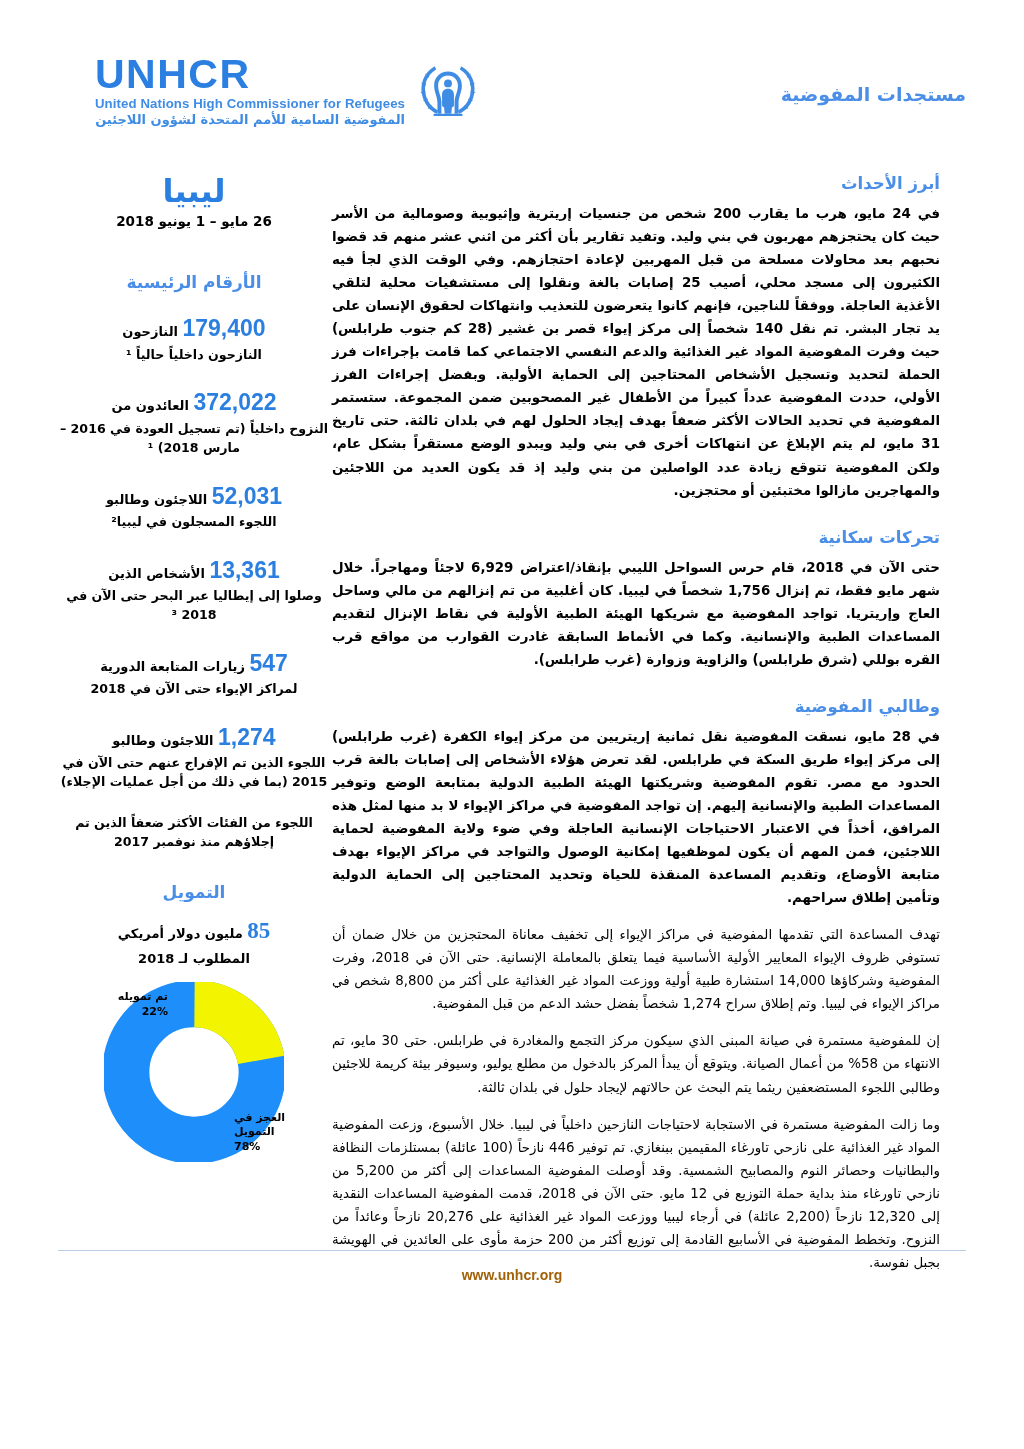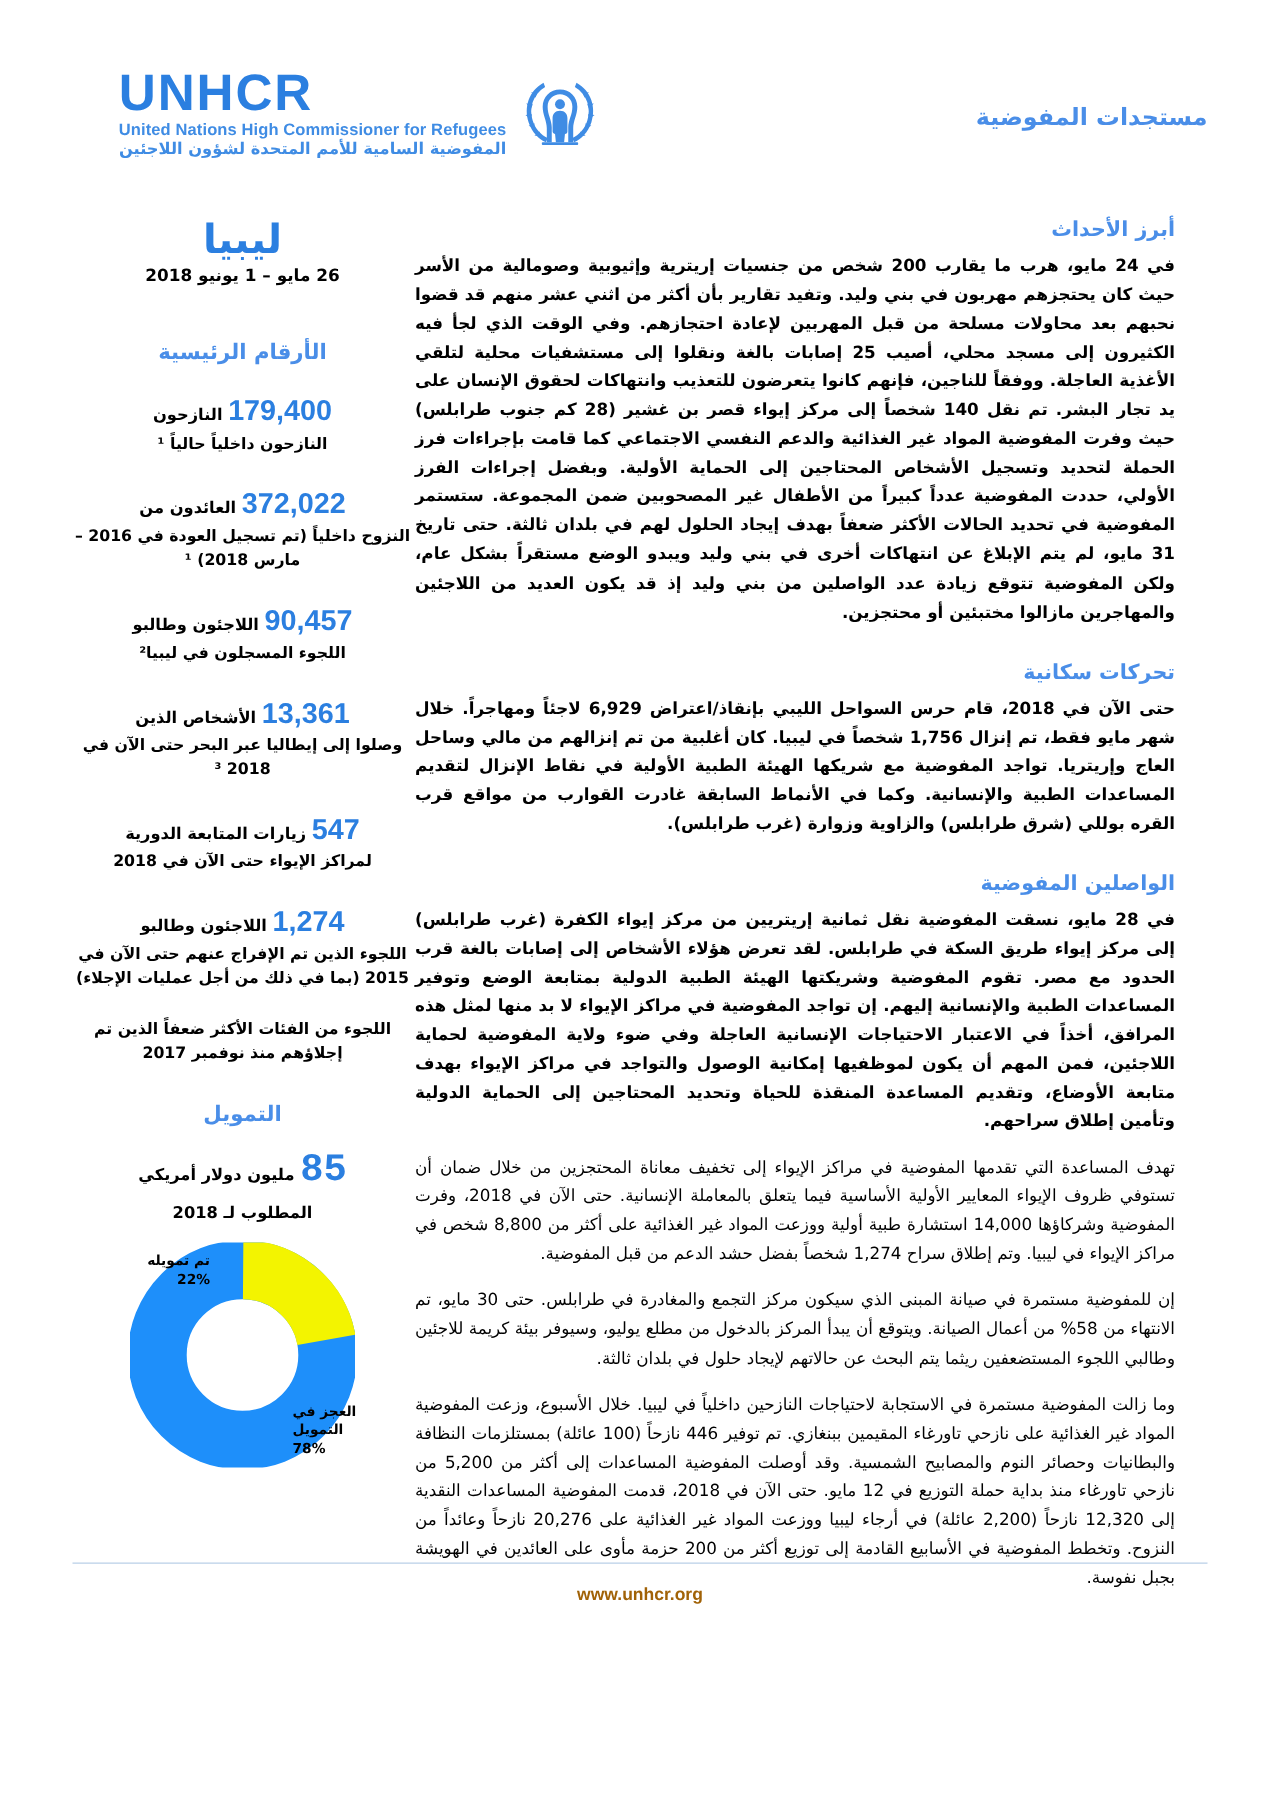--- a/index.html
+++ b/index.html
@@ -164,23 +164,23 @@
   }
 
   .fund-line {
     font-size: 13px;
     font-weight: bold;
     line-height: 1.5;
   }
 
   .fund-num {
     color: #2b7fe0;
-    font-size: 31px;
-    font-weight: bold;
-    font-family: Liberation Mono, monospace;
+    font-size: 23px;
+    font-weight: bold;
+    font-family: Liberation Serif, serif;
   }
 
   
   .donut-wrap {
     position: relative;
     width: 272px;
     height: 195px;
     margin-top: 14px;
   }
 
@@ -305,21 +305,21 @@
   <div class="body-wrap">
 
     <div class="main-col">
 
       <div class="main-head">أبرز الأحداث</div>
       <p class="body-text bold-text">في 24 مايو، هرب ما يقارب 200 شخص من جنسيات إريترية وإثيوبية وصومالية من الأسر حيث كان يحتجزهم مهربون في بني وليد. وتفيد تقارير بأن أكثر من اثني عشر منهم قد قضوا نحبهم بعد محاولات مسلحة من قبل المهربين لإعادة احتجازهم. وفي الوقت الذي لجأ فيه الكثيرون إلى مسجد محلي، أصيب 25 إصابات بالغة ونقلوا إلى مستشفيات محلية لتلقي الأغذية العاجلة. ووفقاً للناجين، فإنهم كانوا يتعرضون للتعذيب وانتهاكات لحقوق الإنسان على يد تجار البشر. تم نقل 140 شخصاً إلى مركز إيواء قصر بن غشير (28 كم جنوب طرابلس) حيث وفرت المفوضية المواد غير الغذائية والدعم النفسي الاجتماعي كما قامت بإجراءات فرز الحملة لتحديد وتسجيل الأشخاص المحتاجين إلى الحماية الأولية. وبفضل إجراءات الفرز الأولي، حددت المفوضية عدداً كبيراً من الأطفال غير المصحوبين ضمن المجموعة. ستستمر المفوضية في تحديد الحالات الأكثر ضعفاً بهدف إيجاد الحلول لهم في بلدان ثالثة. حتى تاريخ 31 مايو، لم يتم الإبلاغ عن انتهاكات أخرى في بني وليد ويبدو الوضع مستقراً بشكل عام، ولكن المفوضية تتوقع زيادة عدد الواصلين من بني وليد إذ قد يكون العديد من اللاجئين والمهاجرين مازالوا مختبئين أو محتجزين.</p>
 
       <div class="main-head spaced">تحركات سكانية</div>
       <p class="body-text bold-text">حتى الآن في 2018، قام حرس السواحل الليبي بإنقاذ/اعتراض 6,929 لاجئاً ومهاجراً. خلال شهر مايو فقط، تم إنزال 1,756 شخصاً في ليبيا. كان أغلبية من تم إنزالهم من مالي وساحل العاج وإريتريا. تواجد المفوضية مع شريكها الهيئة الطبية الأولية في نقاط الإنزال لتقديم المساعدات الطبية والإنسانية. وكما في الأنماط السابقة غادرت القوارب من مواقع قرب القره بوللي (شرق طرابلس) والزاوية وزوارة (غرب طرابلس).</p>
 
-      <div class="main-head spaced">الواصلين المفوضية</div>
+      <div class="main-head spaced">وطالبي المفوضية</div>
       <p class="body-text bold-text">في 28 مايو، نسقت المفوضية نقل ثمانية إريتريين من مركز إيواء الكفرة (غرب طرابلس) إلى مركز إيواء طريق السكة في طرابلس. لقد تعرض هؤلاء الأشخاص إلى إصابات بالغة قرب الحدود مع مصر. تقوم المفوضية وشريكتها الهيئة الطبية الدولية بمتابعة الوضع وتوفير المساعدات الطبية والإنسانية إليهم. إن تواجد المفوضية في مراكز الإيواء لا بد منها لمثل هذه المرافق، أخذاً في الاعتبار الاحتياجات الإنسانية العاجلة وفي ضوء ولاية المفوضية لحماية اللاجئين، فمن المهم أن يكون لموظفيها إمكانية الوصول والتواجد في مراكز الإيواء بهدف متابعة الأوضاع، وتقديم المساعدة المنقذة للحياة وتحديد المحتاجين إلى الحماية الدولية وتأمين إطلاق سراحهم.</p>
       <p class="body-text">تهدف المساعدة التي تقدمها المفوضية في مراكز الإيواء إلى تخفيف معاناة المحتجزين من خلال ضمان أن تستوفي ظروف الإيواء المعايير الأولية الأساسية فيما يتعلق بالمعاملة الإنسانية. حتى الآن في 2018، وفرت المفوضية وشركاؤها 14,000 استشارة طبية أولية ووزعت المواد غير الغذائية على أكثر من 8,800 شخص في مراكز الإيواء في ليبيا. وتم إطلاق سراح 1,274 شخصاً بفضل حشد الدعم من قبل المفوضية.</p>
       <p class="body-text">إن للمفوضية مستمرة في صيانة المبنى الذي سيكون مركز التجمع والمغادرة في طرابلس. حتى 30 مايو، تم الانتهاء من 58% من أعمال الصيانة. ويتوقع أن يبدأ المركز بالدخول من مطلع يوليو، وسيوفر بيئة كريمة للاجئين وطالبي اللجوء المستضعفين ريثما يتم البحث عن حالاتهم لإيجاد حلول في بلدان ثالثة.</p>
       <p class="body-text">وما زالت المفوضية مستمرة في الاستجابة لاحتياجات النازحين داخلياً في ليبيا. خلال الأسبوع، وزعت المفوضية المواد غير الغذائية على نازحي تاورغاء المقيمين ببنغازي. تم توفير 446 نازحاً (100 عائلة) بمستلزمات النظافة والبطانيات وحصائر النوم والمصابيح الشمسية. وقد أوصلت المفوضية المساعدات إلى أكثر من 5,200 من نازحي تاورغاء منذ بداية حملة التوزيع في 12 مايو. حتى الآن في 2018، قدمت المفوضية المساعدات النقدية إلى 12,320 نازحاً (2,200 عائلة) في أرجاء ليبيا ووزعت المواد غير الغذائية على 20,276 نازحاً وعائداً من النزوح. وتخطط المفوضية في الأسابيع القادمة إلى توزيع أكثر من 200 حزمة مأوى على العائدين في الهويشة بجبل نفوسة.</p>
     </div>
 
     <div class="sidebar">
 
       <div class="country-name">ليبيا</div>
       <div class="date-range">26 مايو – 1 يونيو 2018</div>
@@ -337,21 +337,21 @@
       <div class="stat">
         <div class="stat-top">
           <span class="stat-num">372,022</span>
           <span>العائدون من</span>
         </div>
         <div class="stat-desc">النزوح داخلياً (تم تسجيل العودة في 2016 – مارس 2018) ¹</div>
       </div>
 
       <div class="stat">
         <div class="stat-top">
-          <span class="stat-num">90,457</span>
+          <span class="stat-num">52,031</span>
           <span>اللاجئون وطالبو</span>
         </div>
         <div class="stat-desc">اللجوء المسجلون في ليبيا²</div>
       </div>
 
       <div class="stat">
         <div class="stat-top">
           <span class="stat-num">13,361</span>
           <span>الأشخاص الذين</span>
         </div>

